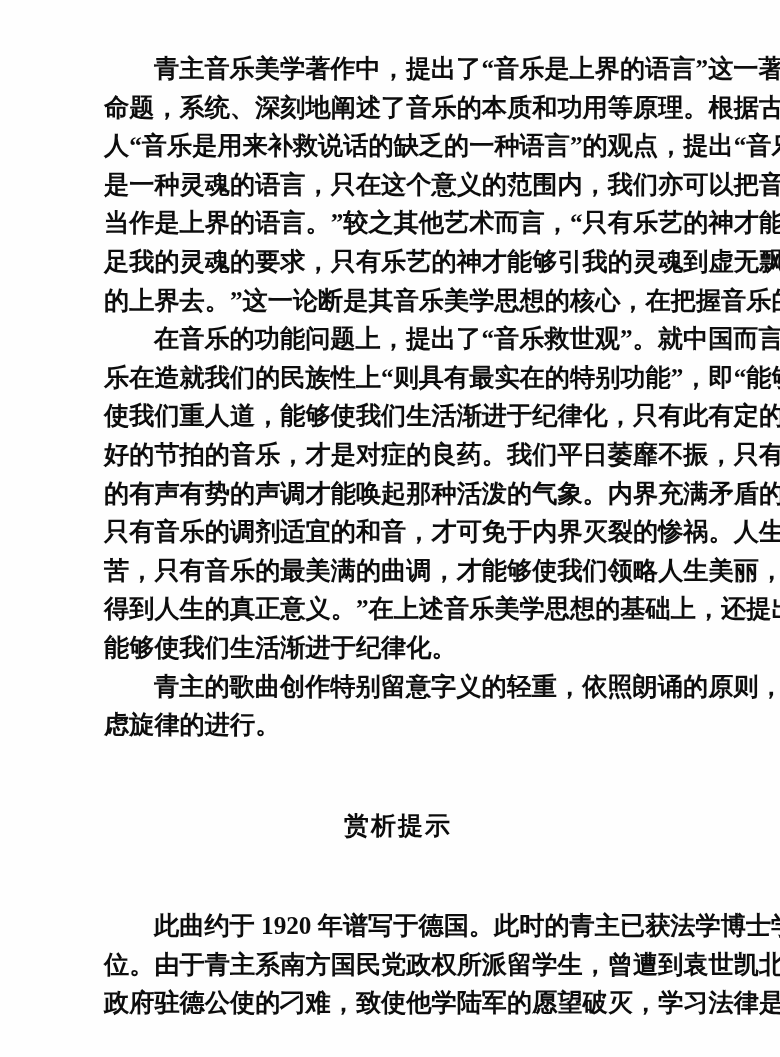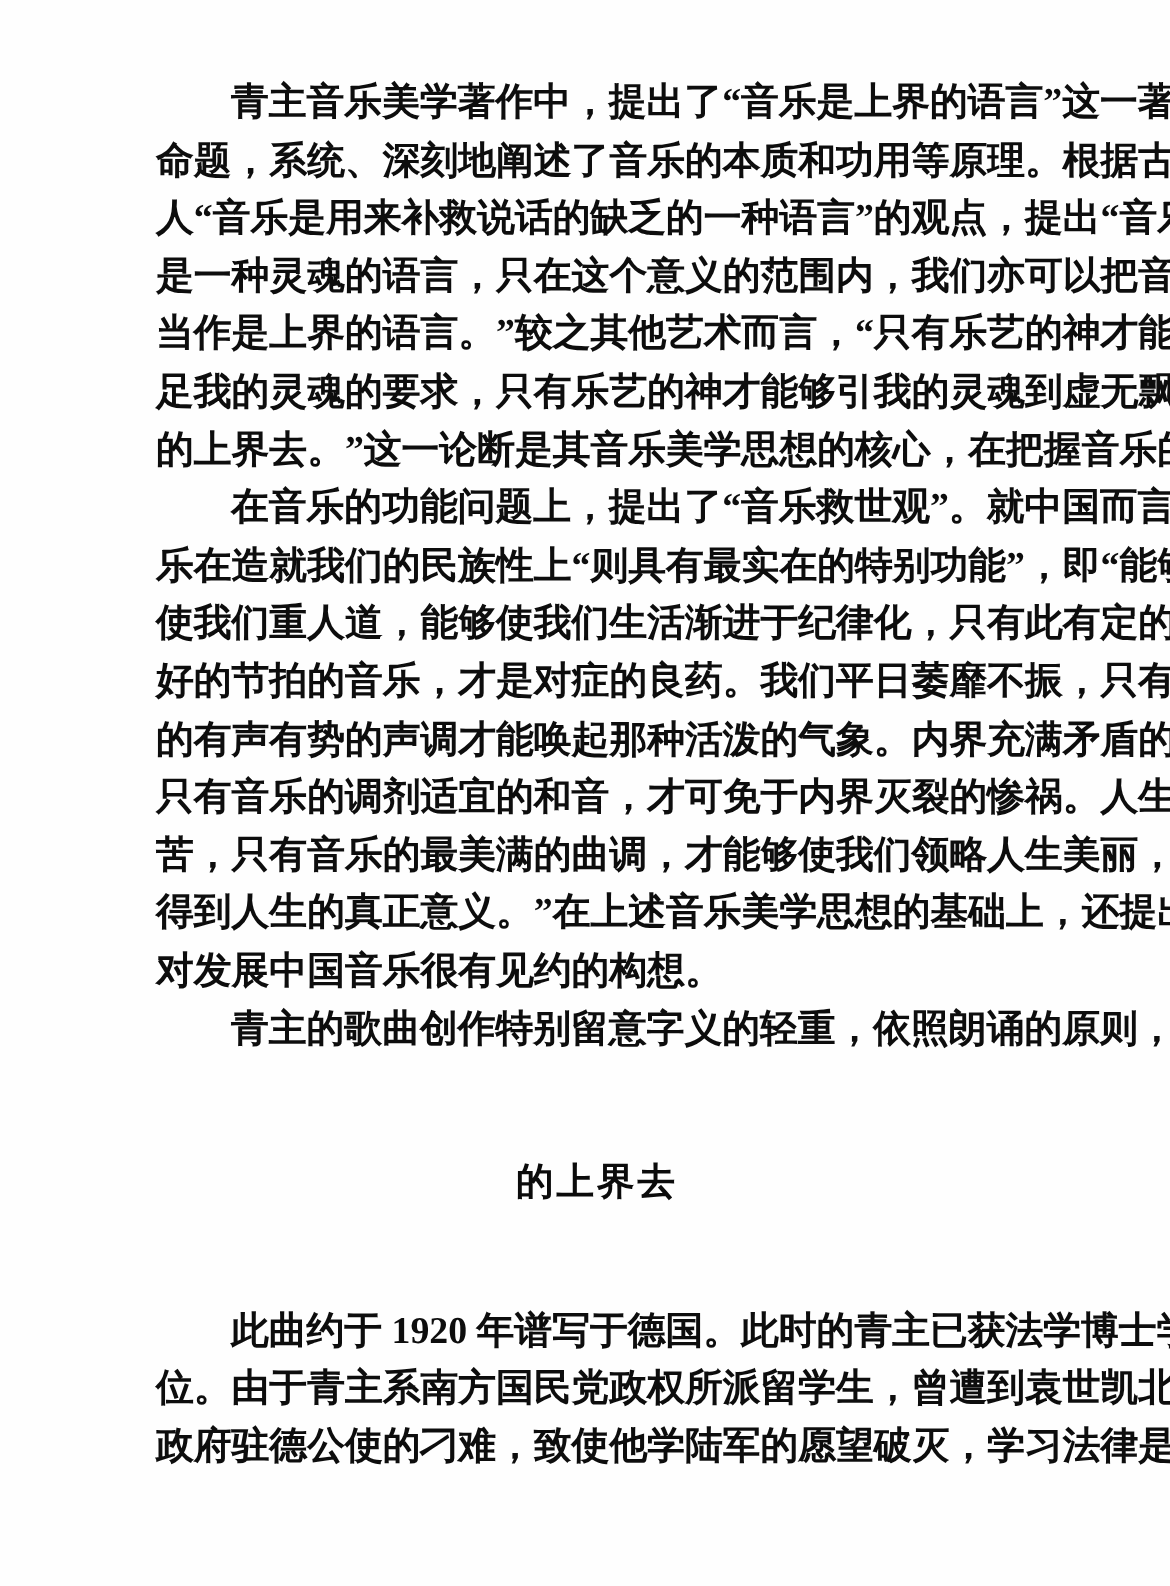--- a/index.html
+++ b/index.html
@@ -82,30 +82,31 @@
 
     <p class="para">
       <span class="line indent">在音乐的功能问题上，提出了“音乐救世观”。就中国而言，音</span>
       <span class="line">乐在造就我们的民族性上“则具有最实在的特别功能”，即“能够</span>
       <span class="line">使我们重人道，能够使我们生活渐进于纪律化，只有此有定的很</span>
       <span class="line">好的节拍的音乐，才是对症的良药。我们平日萎靡不振，只有音乐</span>
       <span class="line">的有声有势的声调才能唤起那种活泼的气象。内界充满矛盾的，</span>
       <span class="line">只有音乐的调剂适宜的和音，才可免于内界灭裂的惨祸。人生愁</span>
       <span class="line">苦，只有音乐的最美满的曲调，才能够使我们领略人生美丽，重新</span>
       <span class="line">得到人生的真正意义。”在上述音乐美学思想的基础上，还提出了</span>
-      <span class="line">对发展中国音乐很有见约的构想。</span>
+      <span class="line">能够使我们生活渐进于纪律化。</span>
     </p>
 
     <p class="para">
       <span class="line indent">青主的歌曲创作特别留意字义的轻重，依照朗诵的原则，考</span>
+      <span class="line">虑旋律的进行。</span>
     </p>
 
     <div class="gap-before-heading"></div>
 
-    <h2 class="section-heading">的上界去</h2>
+    <h2 class="section-heading">赏析提示</h2>
 
     <div class="gap-after-heading"></div>
 
     <p class="para">
       <span class="line indent">此曲约于 1920 年谱写于德国。此时的青主已获法学博士学</span>
       <span class="line">位。由于青主系南方国民党政权所派留学生，曾遭到袁世凯北洋</span>
       <span class="line">政府驻德公使的刁难，致使他学陆军的愿望破灭，学习法律是不</span>
 
     </p>
 

